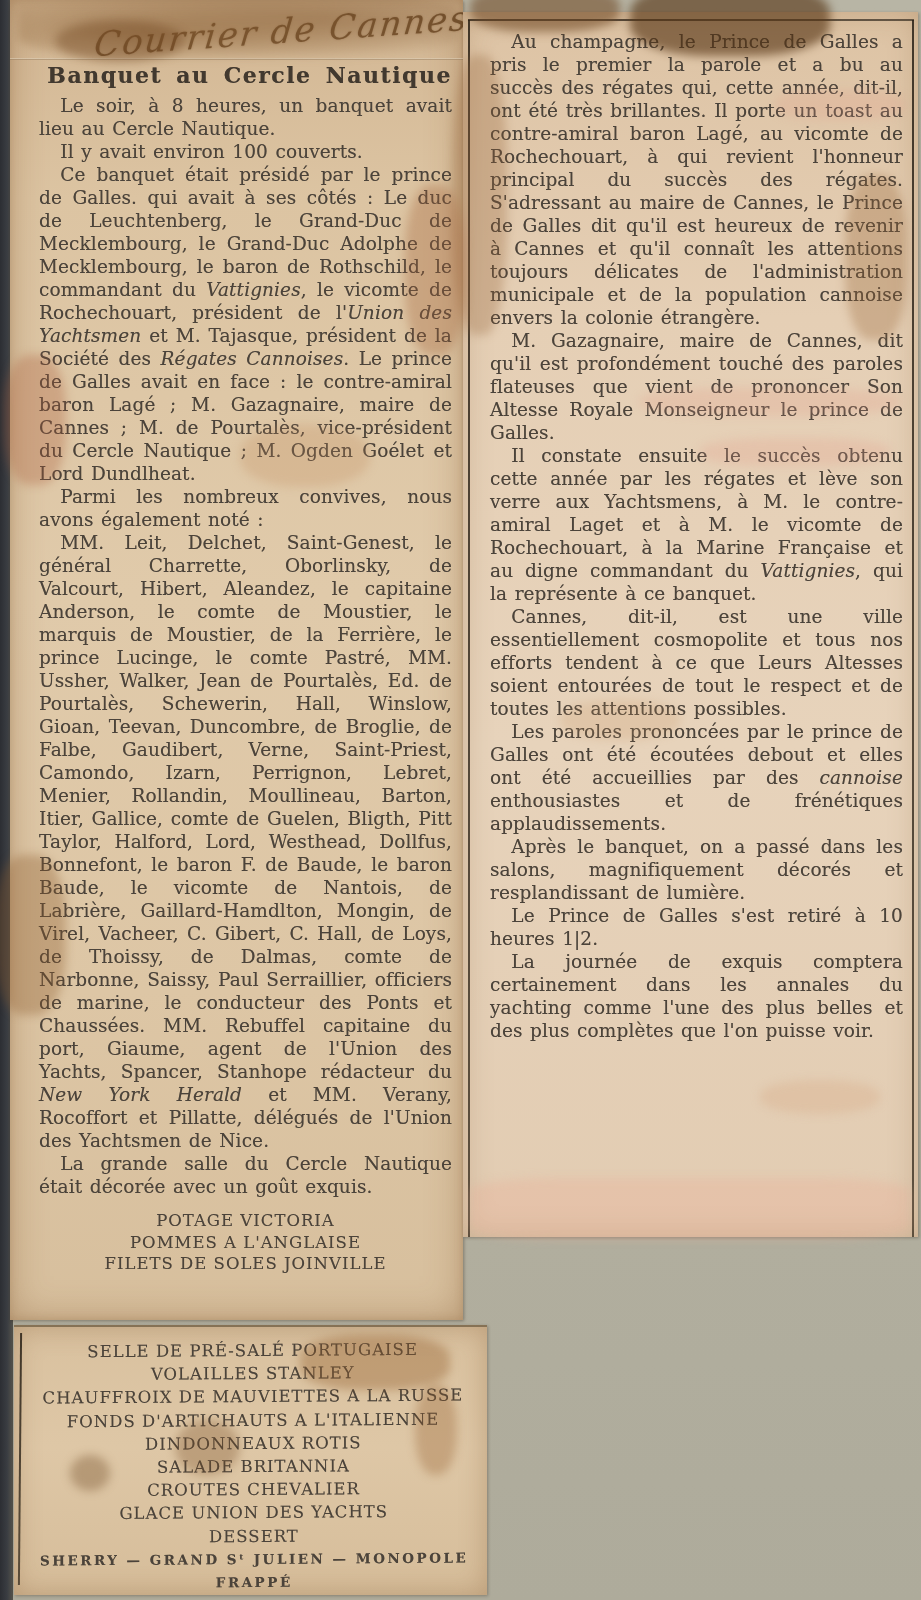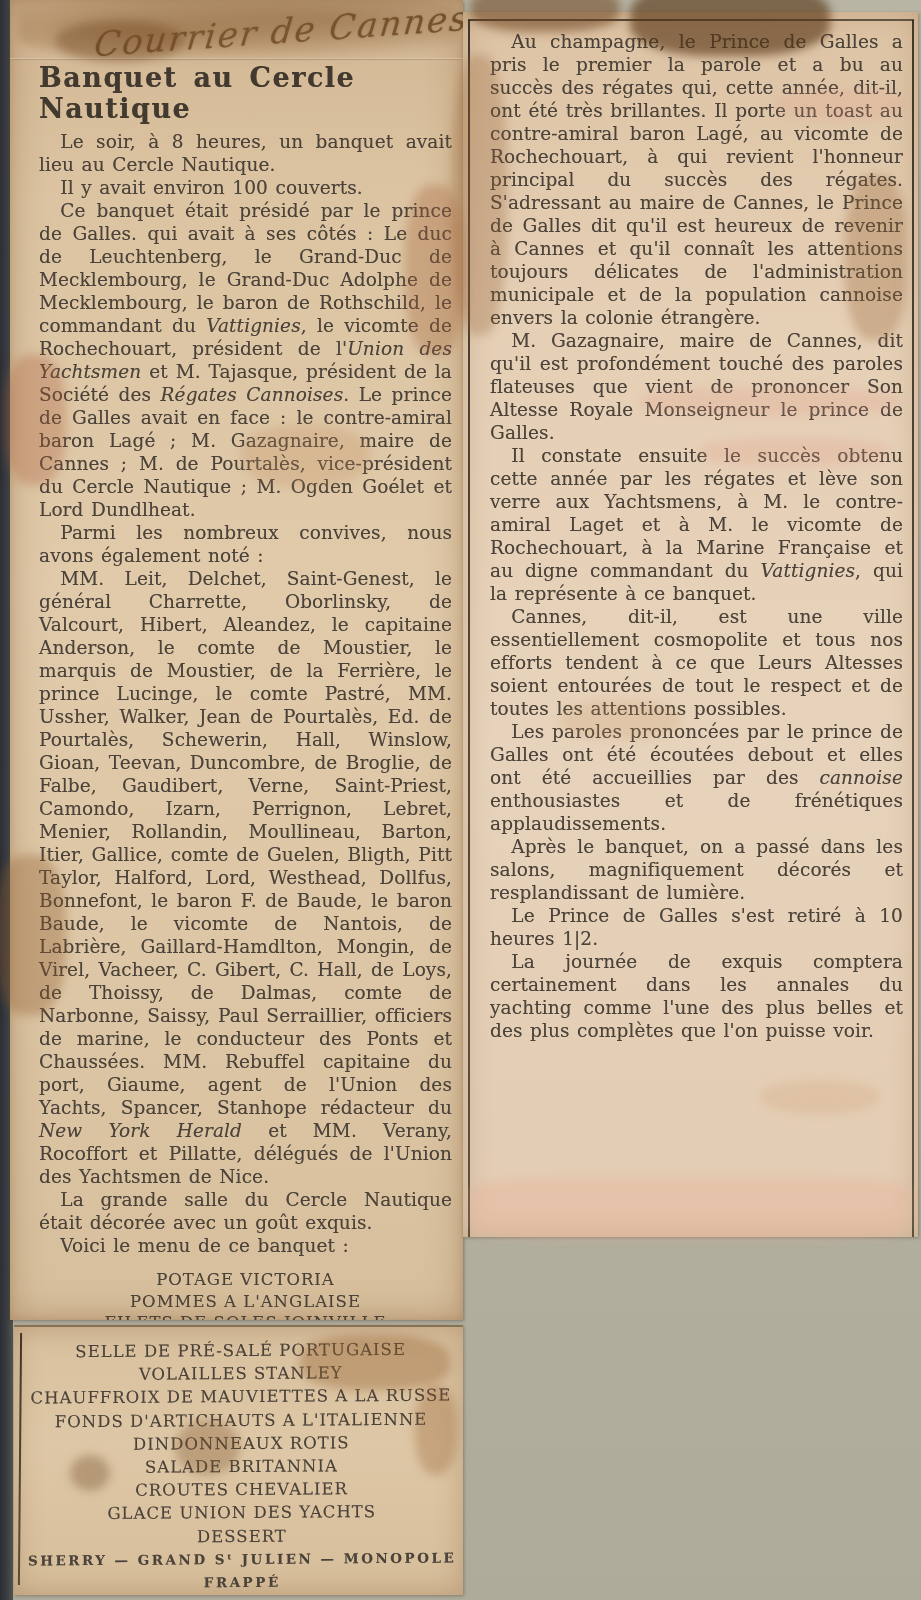--- a/index.html
+++ b/index.html
@@ -17,20 +17,21 @@
   .clip-left{
     left:10px;top:0;width:453px;height:1320px;
     background:linear-gradient(180deg,#d2b693 0%,#dcc4a2 15%,#e0caaa 45%,#ddc6a5 75%,#d7bf9d 100%);
     box-shadow:inset 0 0 36px rgba(125,82,40,.38), inset 0 0 8px rgba(125,82,40,.22), 1px 1px 3px rgba(40,30,15,.35);
   }
   .clip-menu{
     left:14px;top:1325px;width:449px;height:268px;
     background:linear-gradient(180deg,#d9c19f 0%,#dec7a6 45%,#d6bd9a 100%);
     border-top:2px solid rgba(70,52,30,.55);
     box-shadow:inset 0 0 28px rgba(125,82,40,.32), 1px 1px 3px rgba(40,30,15,.3);
+    padding-left:24px;
   }
   .clip-right{
     left:463px;top:12px;width:455px;height:1225px;
     background:linear-gradient(180deg,#ddc3a4 0%,#e5cfb5 25%,#e7d3bb 60%,#e2ccb2 100%);
     box-shadow:inset 0 0 30px rgba(130,88,45,.28), 1px 1px 3px rgba(40,30,15,.3);
   }
   
   .rule-v{position:absolute;background:linear-gradient(180deg,rgba(40,32,22,.85),rgba(52,42,28,.75));width:2px;}
   .clip-right .rule-left{left:5px;top:8px;bottom:0;}
   .clip-right .rule-right{right:4px;top:8px;bottom:0;}
@@ -41,22 +42,22 @@
     background:linear-gradient(180deg,rgba(250,240,220,.6),rgba(95,65,32,.4));}
   
   .handwriting{
     position:absolute;left:84px;top:10px;
     font-style:italic;font-size:34px;letter-spacing:2px;
     color:rgba(100,66,32,.8);transform:rotate(-4deg) skewX(-10deg);
     text-shadow:0 0 2px rgba(100,66,32,.35);white-space:nowrap;
   }
   .content-left{position:absolute;left:29px;right:11px;top:62px;}
   .headline{
-    margin:0 0 6px 0;text-align:left;
-    font-size:27px;font-weight:700;letter-spacing:1.5px;word-spacing:5px;
+    margin:0 0 6px 0;text-align:right;
+    font-size:22px;font-weight:700;letter-spacing:1.5px;word-spacing:5px;
     color:#42392f;text-shadow:0 0 .6px rgba(66,57,47,.6);
   }
   .paras p{
     margin:0;text-align:justify;text-indent:1.15em;
     font-size:18.5px;line-height:23px;letter-spacing:.1px;word-spacing:1.5px;
     color:#4b433a;text-shadow:0 0 .5px rgba(75,67,58,.45);
   }
   .paras .it{font-style:italic;}
   .content-right{position:absolute;left:27px;right:15px;top:18px;}
   
@@ -103,21 +104,20 @@
     <div class="crease"></div>
     <div class="content-left">
       <h1 class="headline">Banquet au Cercle Nautique</h1>
       <div class="paras">
           <p><span>Le soir, à 8 heures, un banquet avait lieu au Cercle Nautique.</span></p>
           <p><span>Il y avait environ 100 couverts.</span></p>
           <p><span>Ce banquet était présidé par le prince de Galles. qui avait à ses côtés : Le duc de Leuchtenberg, le Grand-Duc de Mecklembourg, le Grand-Duc Adolphe de Mecklembourg, le baron de Rothschild, le commandant du </span><span class="it">Vattignies</span><span>, le vicomte de Rochechouart, président de l'</span><span class="it">Union des Yachtsmen</span><span> et M. Tajasque, président de la Société des </span><span class="it">Régates Cannoises</span><span>. Le prince de Galles avait en face : le contre-amiral baron Lagé ; M. Gazagnaire, maire de Cannes ; M. de Pourtalès, vice-président du Cercle Nautique ; M. Ogden Goélet et Lord Dundlheat.</span></p>
           <p><span>Parmi les nombreux convives, nous avons également noté :</span></p>
           <p><span>MM. Leit, Delchet, Saint-Genest, le général Charrette, Oborlinsky, de Valcourt, Hibert, Aleandez, le capitaine Anderson, le comte de Moustier, le marquis de Moustier, de la Ferrière, le prince Lucinge, le comte Pastré, MM. Ussher, Walker, Jean de Pourtalès, Ed. de Pourtalès, Schewerin, Hall, Winslow, Gioan, Teevan, Duncombre, de Broglie, de Falbe, Gaudibert, Verne, Saint-Priest, Camondo, Izarn, Perrignon, Lebret, Menier, Rollandin, Moullineau, Barton, Itier, Gallice, comte de Guelen, Bligth, Pitt Taylor, Halford, Lord, Westhead, Dollfus, Bonnefont, le baron F. de Baude, le baron Baude, le vicomte de Nantois, de Labrière, Gaillard-Hamdlton, Mongin, de Virel, Vacheer, C. Gibert, C. Hall, de Loys, de Thoissy, de Dalmas, comte de Narbonne, Saissy, Paul Serraillier, officiers de marine, le conducteur des Ponts et Chaussées. MM. Rebuffel capitaine du port, Giaume, agent de l'Union des Yachts, Spancer, Stanhope rédacteur du </span><span class="it">New York Herald</span><span> et MM. Verany, Rocoffort et Pillatte, délégués de l'Union des Yachtsmen de Nice.</span></p>
           <p><span>La grande salle du Cercle Nautique était décorée avec un goût exquis.</span></p>
-          <p><span>Voici le menu de ce banquet :</span></p>
         </div>
       <div class="menu menu-1">
           <div class="menu-line">POTAGE VICTORIA</div>
           <div class="menu-line">POMMES A L'ANGLAISE</div>
           <div class="menu-line">FILETS DE SOLES JOINVILLE</div>
         </div>
     </div>
   </div>
 
   <div class="clip clip-menu">

